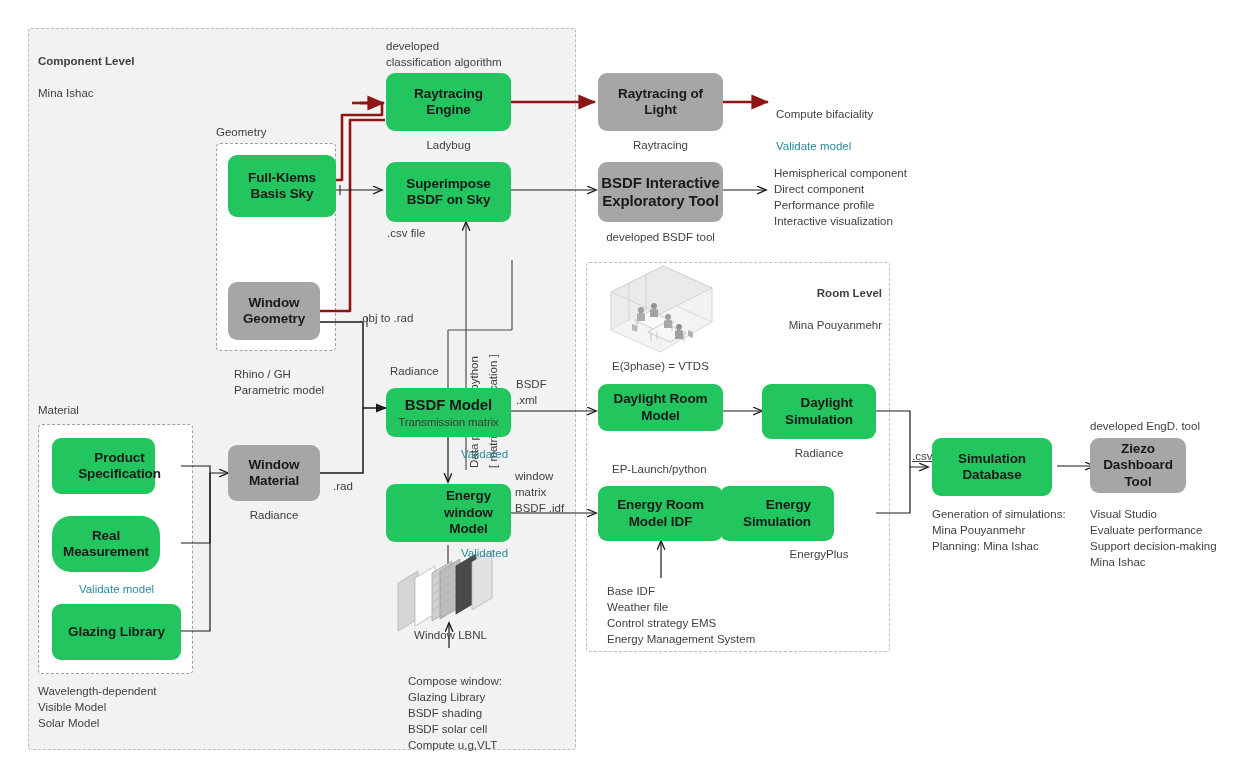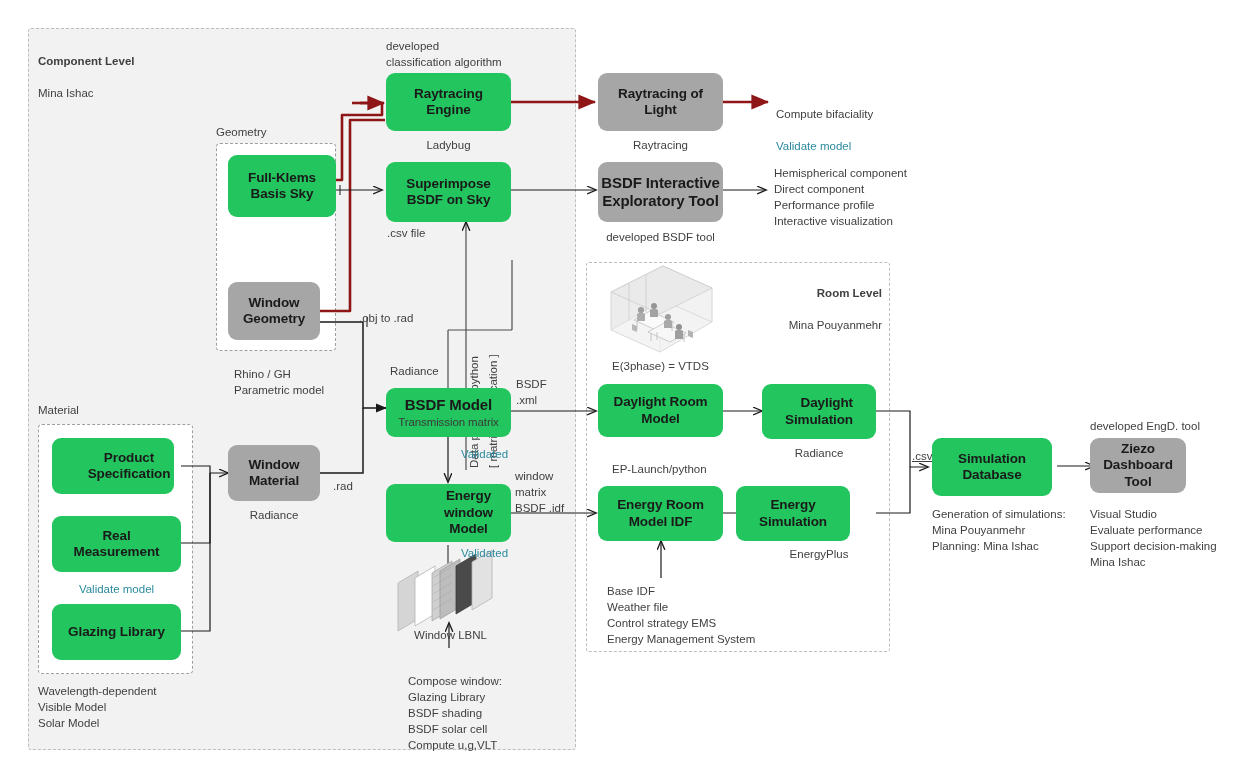--- a/index.html
+++ b/index.html
@@ -295,62 +295,62 @@
 matrix
 BSDF .idf</div>
 
   <div class="txt center" style="left:393px; top:627px; width:115px;">Window LBNL</div>
   <div class="txt" style="left:408px; top:673px; width:160px;">Compose window:
 Glazing Library
 BSDF shading
 BSDF solar cell
 Compute u,g,VLT</div>
 
-  <div class="node light" style="left:52px; top:438px; width:122px; height:56px;padding-left:32px;">
+  <div class="node light" style="left:52px; top:438px; width:103px; height:56px;padding-left:32px;">
     <div class="ttl" style="white-space:pre-line;">Product
 Specification</div>
   </div>
-  <div class="node light" style="left:52px; top:516px; width:129px; height:56px;">
+  <div class="node light" style="left:52px; top:516px; width:108px; height:56px;border-radius:19px;">
     <div class="ttl" style="white-space:pre-line;">Real
 Measurement</div>
   </div>
   <div class="txt teal center" style="left:52px; top:581px; width:129px;">Validate model</div>
   <div class="node light" style="left:52px; top:604px; width:129px; height:56px;">
     <div class="ttl">Glazing Library</div>
   </div>
   <div class="txt" style="left:38px; top:683px; width:210px;">Wavelength-dependent
 Visible Model
 Solar Model</div>
 
   <div class="node dark" style="left:228px; top:445px; width:92px; height:56px;">
     <div class="ttl" style="white-space:pre-line;">Window
 Material</div>
   </div>
   <div class="txt center" style="left:228px; top:507px; width:92px;">Radiance</div>
   <div class="txt" style="left:333px; top:478px;">.rad</div>
 
   <div class="txt" style="left:612px; top:358px;">E(3phase) = VTDS</div>
 
-  <div class="node light" style="left:598px; top:384px; width:125px; height:53px;">
+  <div class="node light" style="left:598px; top:384px; width:125px; height:47px;">
     <div class="ttl" style="white-space:pre-line;">Daylight Room
 Model</div>
   </div>
   <div class="txt" style="left:612px; top:461px;">EP-Launch/python</div>
 
   <div class="node light" style="left:762px; top:384px; width:114px; height:55px;">
     <div class="ttl" style="white-space:pre-line;text-align:right;">Daylight
 Simulation</div>
   </div>
   <div class="txt center" style="left:762px; top:445px; width:114px;">Radiance</div>
 
   <div class="node light" style="left:598px; top:486px; width:125px; height:55px;">
     <div class="ttl" style="white-space:pre-line;">Energy Room
 Model IDF</div>
   </div>
-  <div class="node light" style="left:736px; top:486px; width:114px; height:55px;">
+  <div class="node light" style="left:720px; top:486px; width:114px; height:55px;text-align:right;">
     <div class="ttl" style="white-space:pre-line;">Energy
 Simulation</div>
   </div>
   <div class="txt center" style="left:762px; top:546px; width:114px;">EnergyPlus</div>
 
   <div class="txt" style="left:607px; top:583px; width:180px;">Base IDF
 Weather file
 Control strategy EMS
 Energy Management System</div>
 

